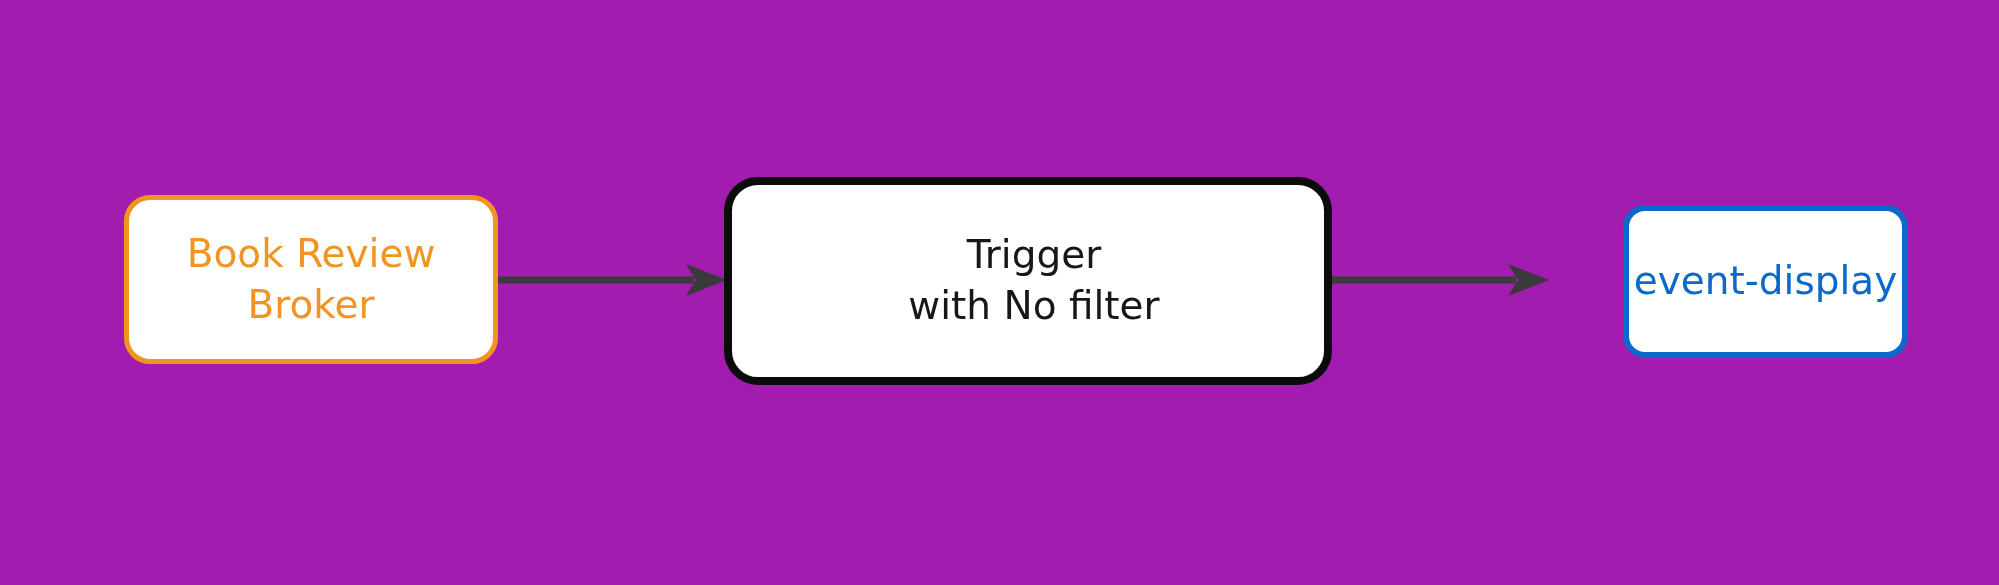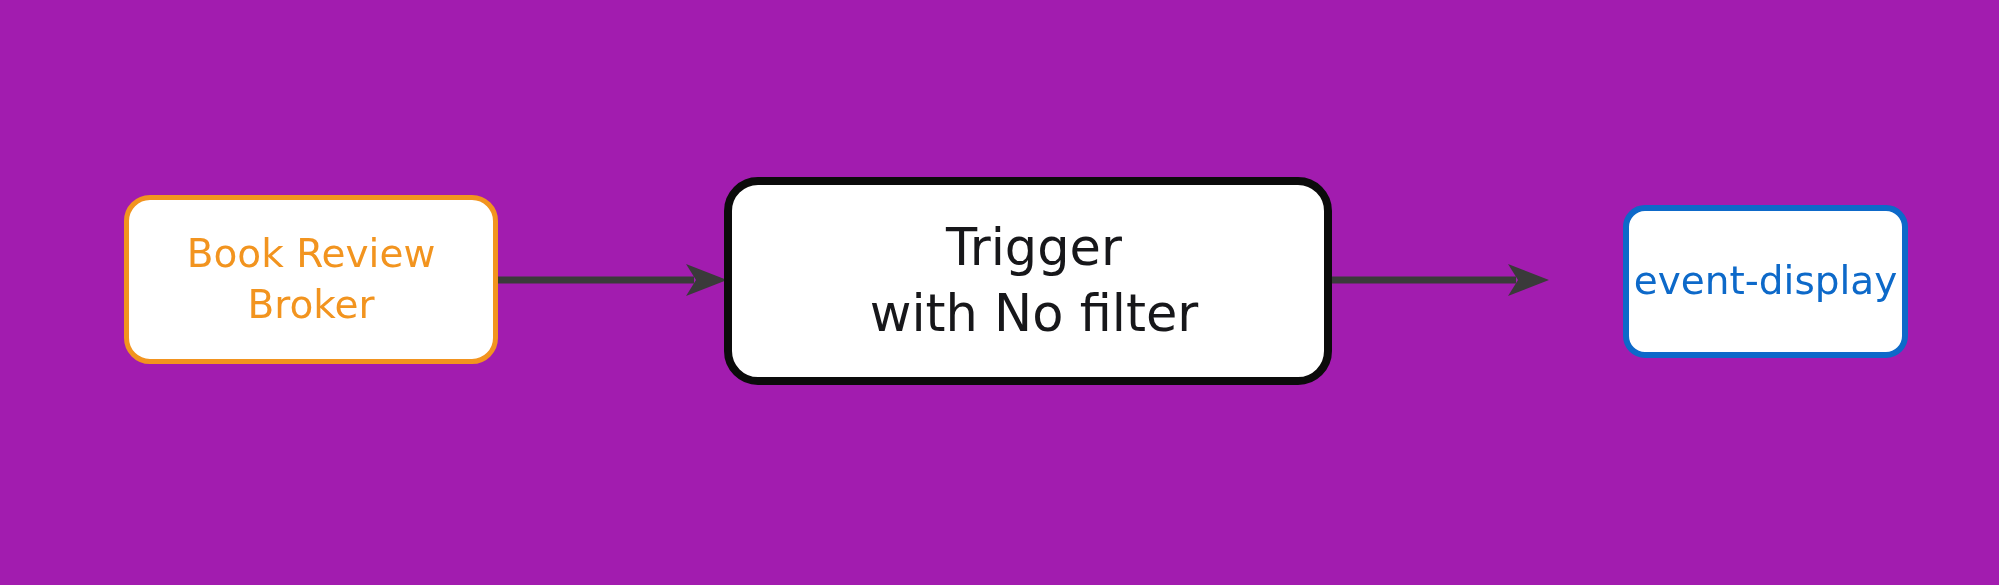--- a/index.html
+++ b/index.html
@@ -41,21 +41,21 @@
 
   
   .node-trigger {
     left: 724px;
     top: 177px;
     width: 608px;
     height: 208px;
     border: 8px solid #0b0b0b;
     border-radius: 34px;
     color: #17171a;
-    font-size: 51px;
+    font-size: 39px;
     padding-left: 12px;
   }
 
   
   .node-sink {
     left: 1623px;
     top: 205px;
     width: 285px;
     height: 153px;
     border: 6px solid #0d69c9;

